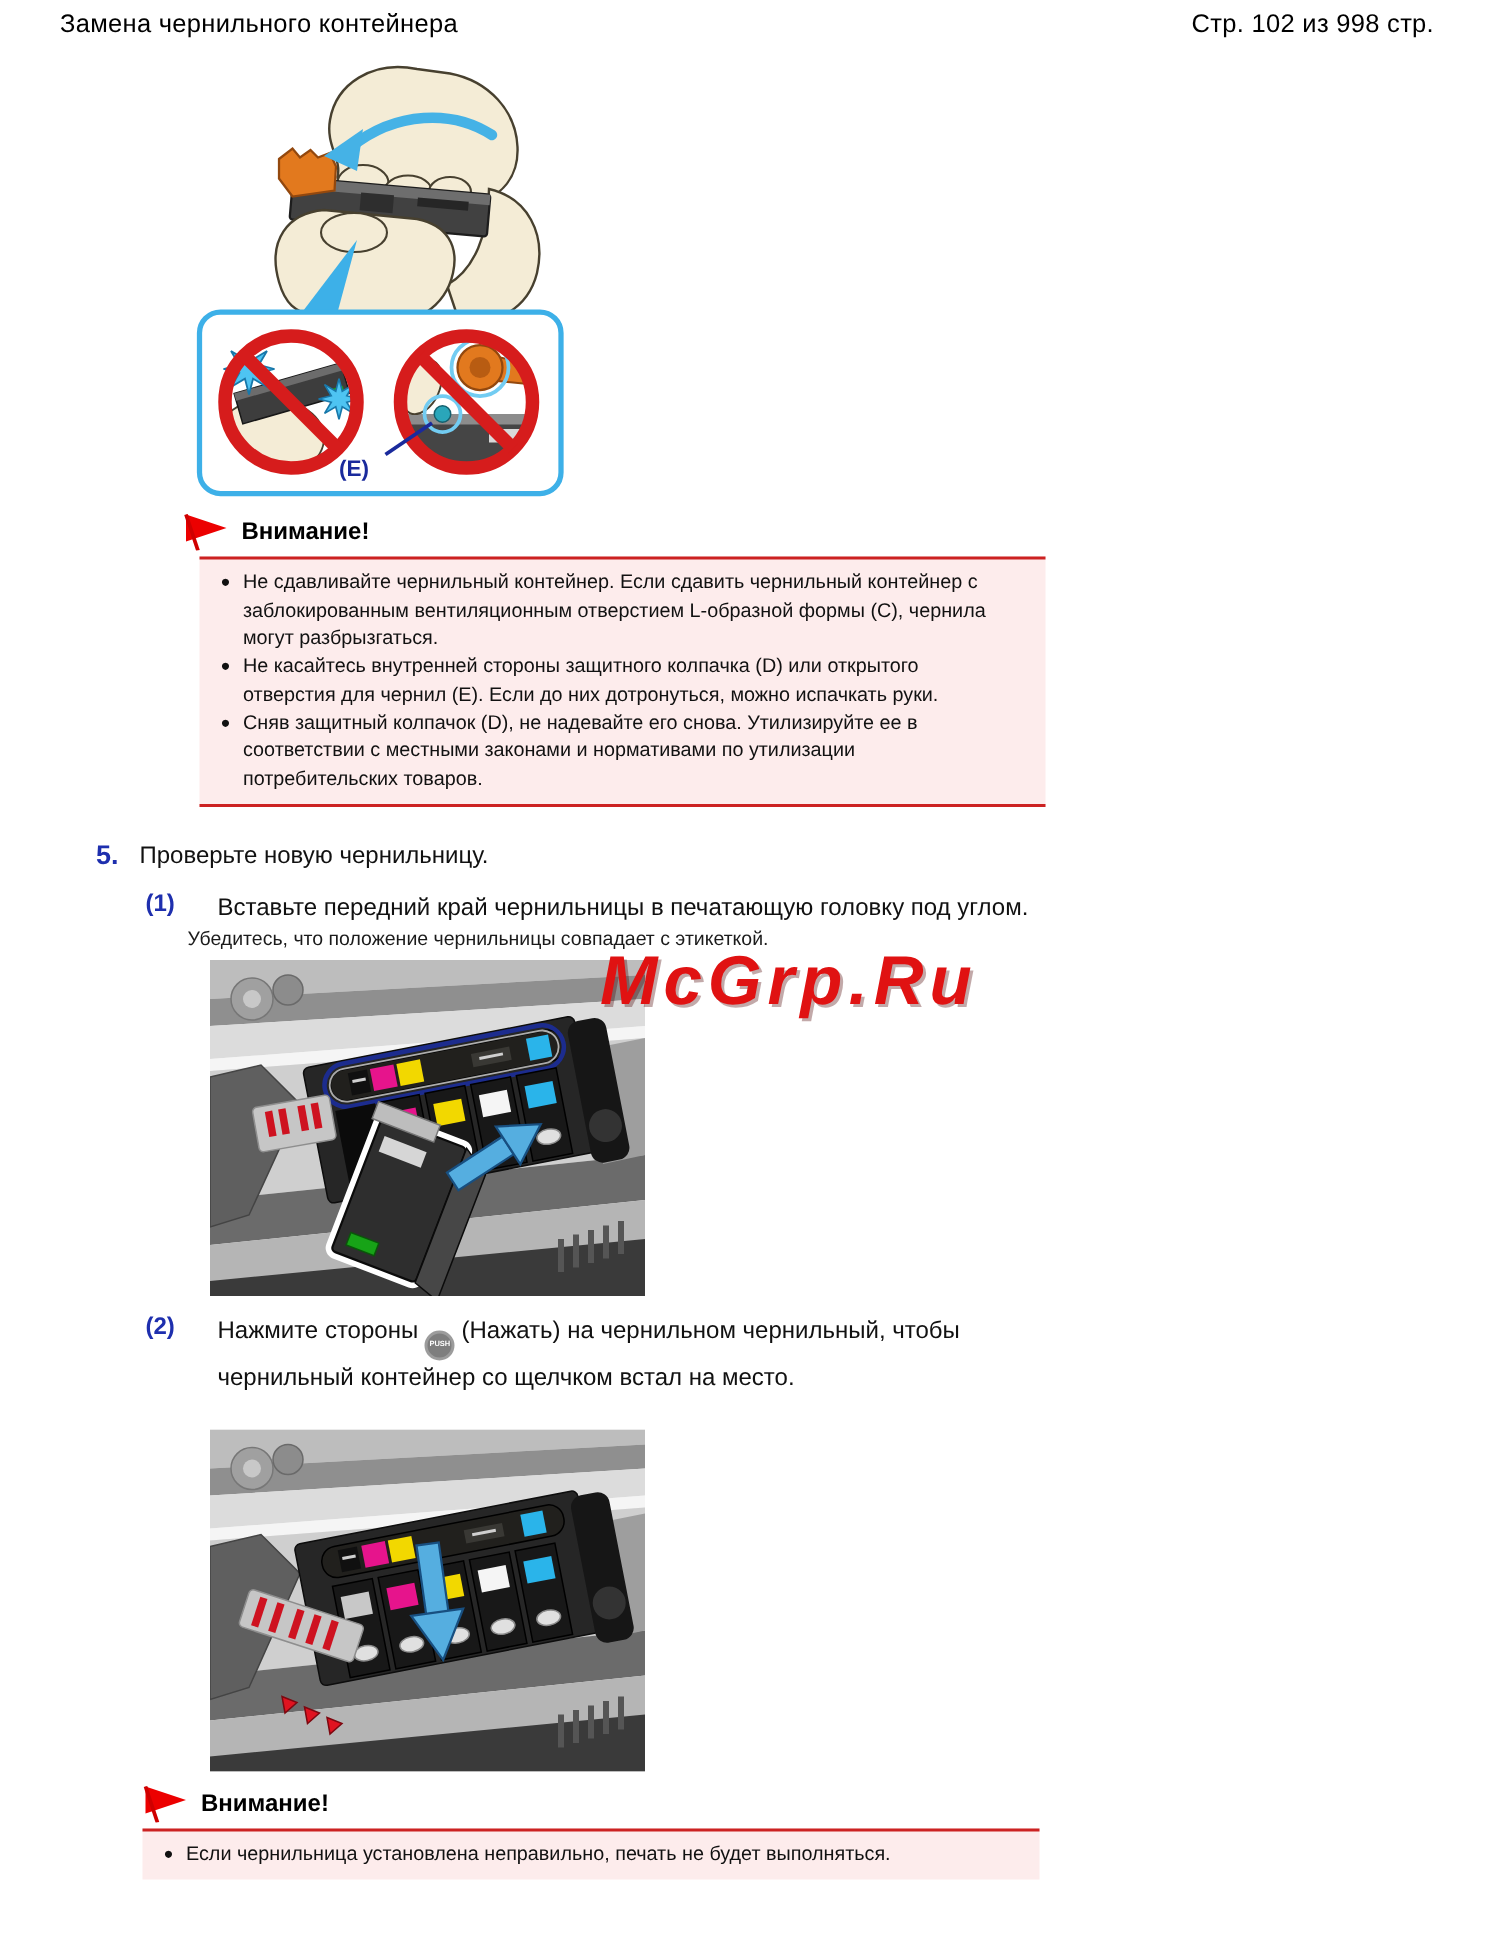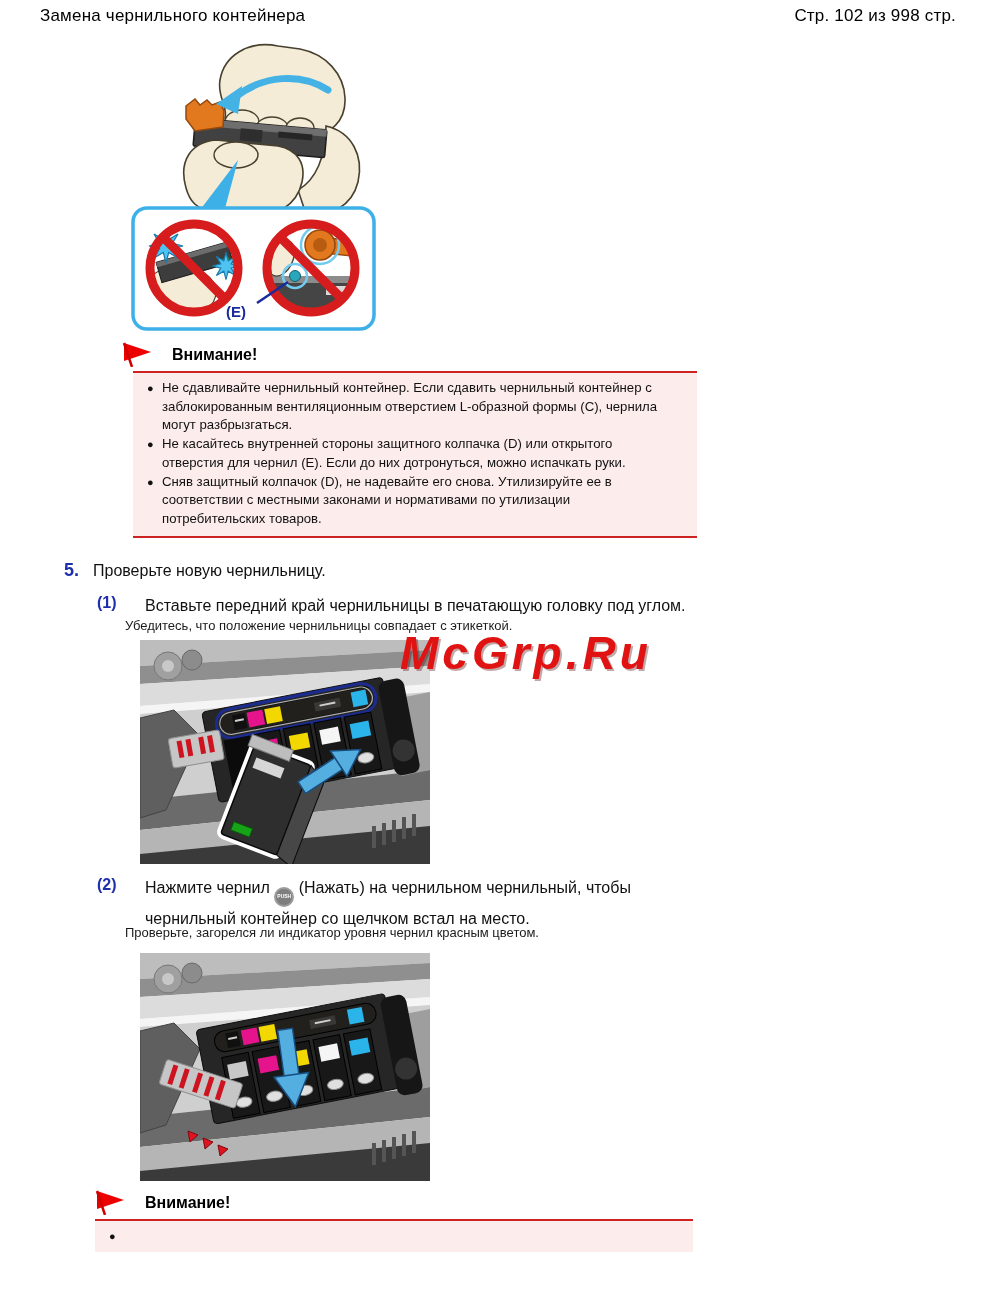--- a/index.html
+++ b/index.html
@@ -4,21 +4,21 @@
 <style>
   html,body{margin:0;padding:0;background:#fff;}
   .canvas{position:relative;width:1000px;height:1294px;background:#ffffff;
           font-family:"Liberation Sans",sans-serif;color:#111;overflow:hidden;}
   .abs{position:absolute;}
 
   
   .hdr{font-size:17px;color:#000;letter-spacing:.2px;}
 
   
-  .warn-head{display:flex;align-items:center;gap:20px;}
+  .warn-head{display:flex;align-items:center;gap:9px;}
   .warn-title{font-weight:bold;font-size:16px;color:#000;}
   .warn-box{background:#fdecec;border-top:2px solid #cc2222;padding:6px 14px 7px 14px;box-sizing:border-box;}
   .warn-box-top{border-bottom:2px solid #cc2222;}
   .w-item{display:flex;font-size:13.2px;line-height:1.42;color:#111;}
   .w-bullet{width:15px;flex:none;font-size:11px;padding-top:2px;}
   .w-text{max-width:505px;}
 
   
   .step-row{display:flex;}
   .step-num{color:#1e2fae;font-weight:bold;font-size:18px;width:29px;flex:none;}
@@ -222,28 +222,27 @@
     <g transform="rotate(-33 192 128)">
       <rect x="156" y="121" width="44" height="14" fill="#55aee0" stroke="#184f80" stroke-width="1.5"></rect>
       <polygon points="200,113 226,128 200,143" fill="#55aee0" stroke="#184f80" stroke-width="1.5"></polygon>
     </g>
   </svg>
 
   <div class="abs sub-row" style="left:97px;top:876px;">
     <span class="sub-num">(2)</span>
     <div class="sub-text">
       <div>
-        <span>Нажмите чернил</span>
+        <span>Нажмите стороны</span>
         <span class="push-icon">PUSH</span>
         <span>(Нажать) на чернильном чернильный, чтобы</span>
       </div>
       <div>чернильный контейнер со щелчком встал на место.</div>
     </div>
   </div>
-  <div class="abs note" style="left:125px;top:925px;">Проверьте, загорелся ли индикатор уровня чернил красным цветом.</div>
 
   <svg class="abs fig" style="left:140px;top:953px;" width="290" height="228" viewBox="0 0 290 228">
     <rect x="0" y="0" width="290" height="228" fill="#ededed"></rect>
     <g>
       <polygon points="0,0 290,0 290,10 0,26" fill="#bdbdbd"></polygon>
       <polygon points="0,26 290,10 290,26 0,44" fill="#8f8f8f"></polygon>
       <polygon points="0,44 290,26 290,44 0,66" fill="#dcdcdc"></polygon>
       <polygon points="0,66 290,44 290,52 0,74" fill="#f5f5f5"></polygon>
       <polygon points="0,74 290,52 290,134 0,164" fill="#cfcfcf"></polygon>
       <polygon points="0,164 290,134 290,164 0,194" fill="#6b6b6b"></polygon>
@@ -314,16 +313,17 @@
   <div class="abs warn-head" style="left:95px;top:1190px;">
     <svg width="30" height="25" viewBox="0 0 30 25">
       <polygon points="2,1 29,10 2,19" fill="#ec0000"></polygon>
       <line x1="2" y1="1" x2="10" y2="25" stroke="#cf0000" stroke-width="2.5"></line>
     </svg>
     <span class="warn-title">Внимание!</span>
   </div>
   <div class="abs warn-box" style="left:95px;top:1219px;width:598px;">
     <div class="w-item">
       <span class="w-bullet">●</span>
+      <span class="w-text" style="max-width:560px;">Если чернильница установлена неправильно, печать не будет выполняться.</span>
     </div>
   </div>
 
 </div>
 
 </body></html>

